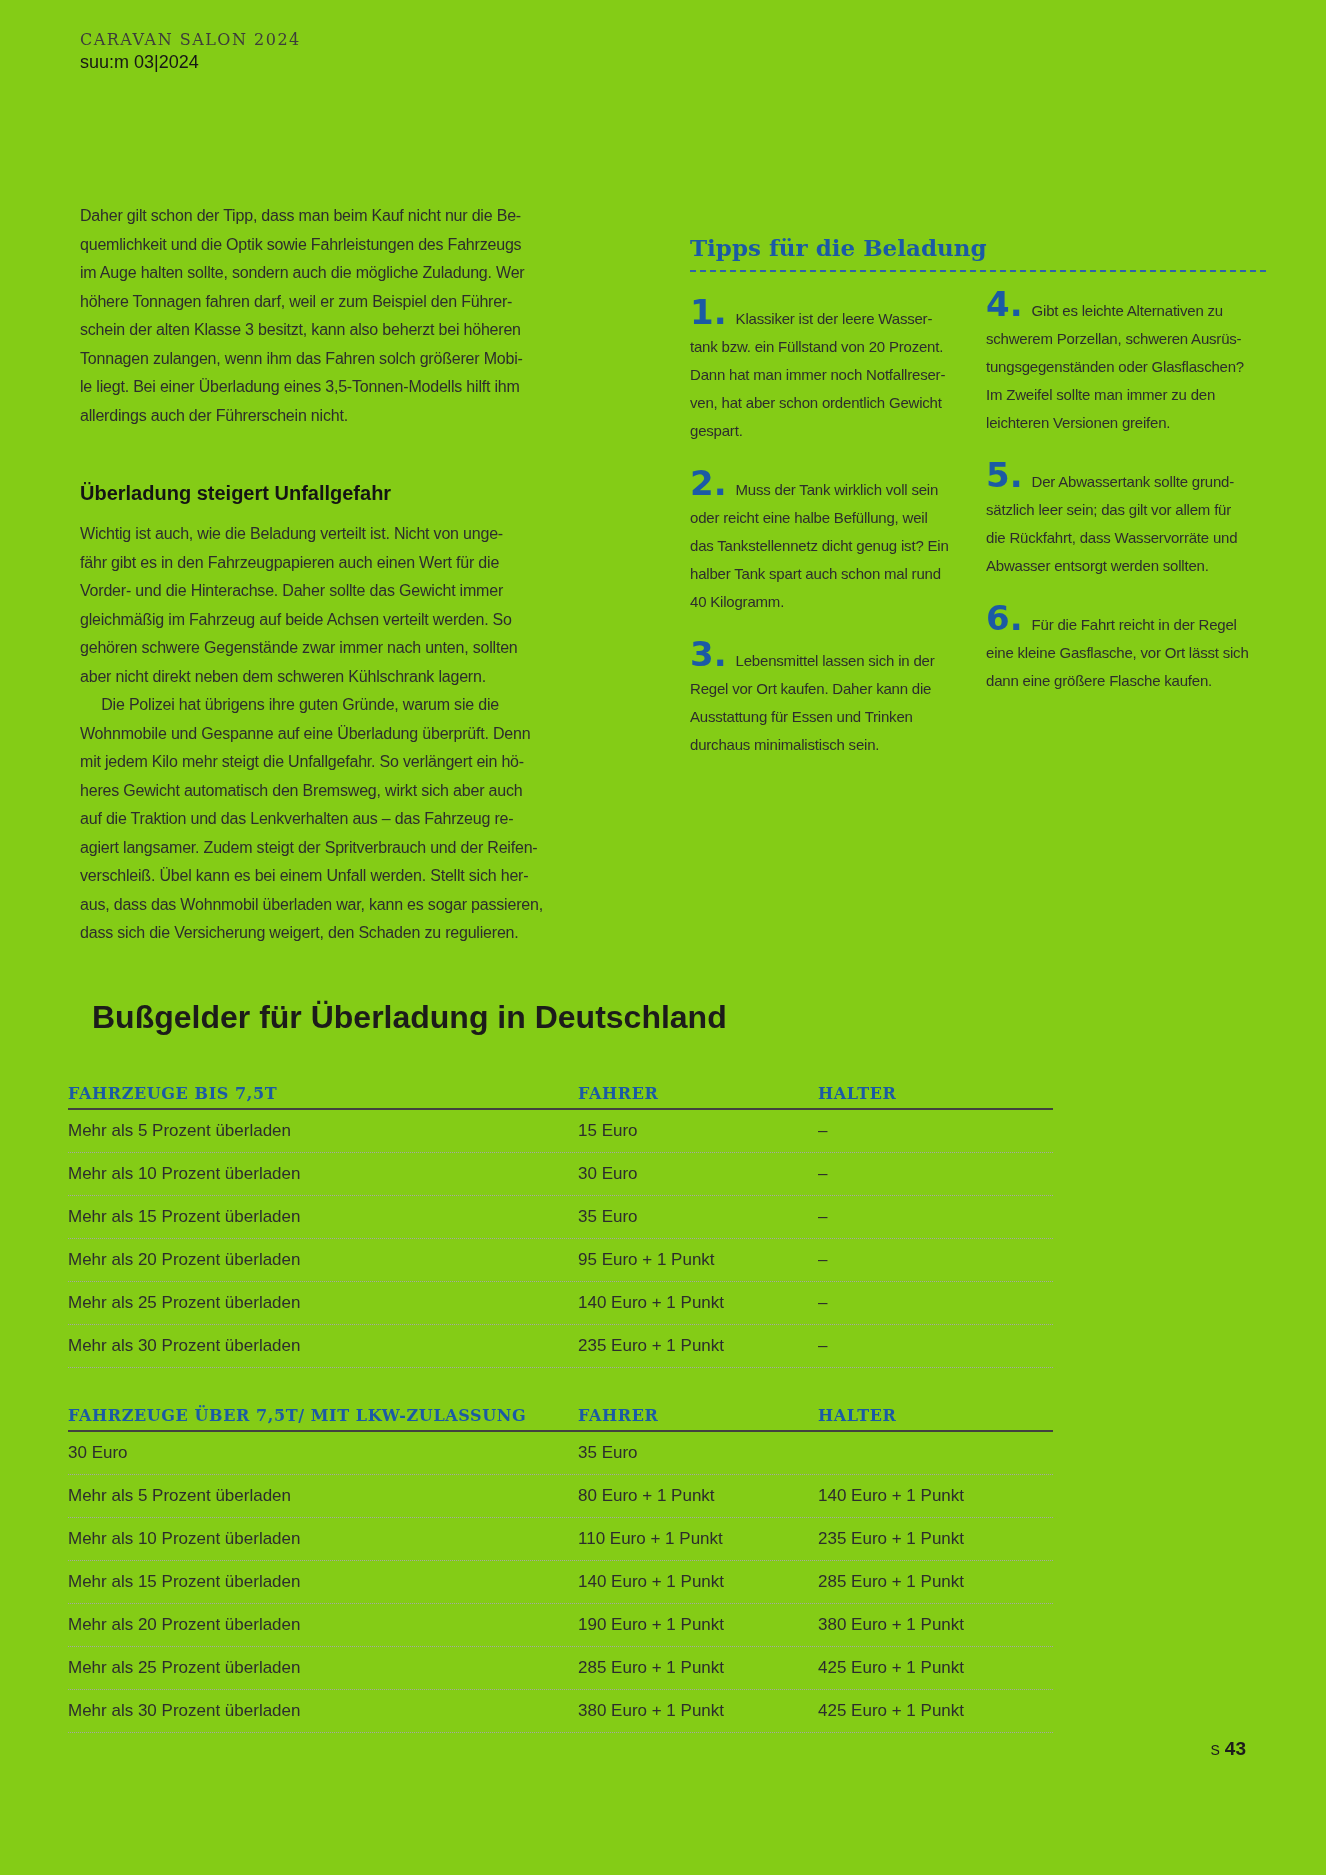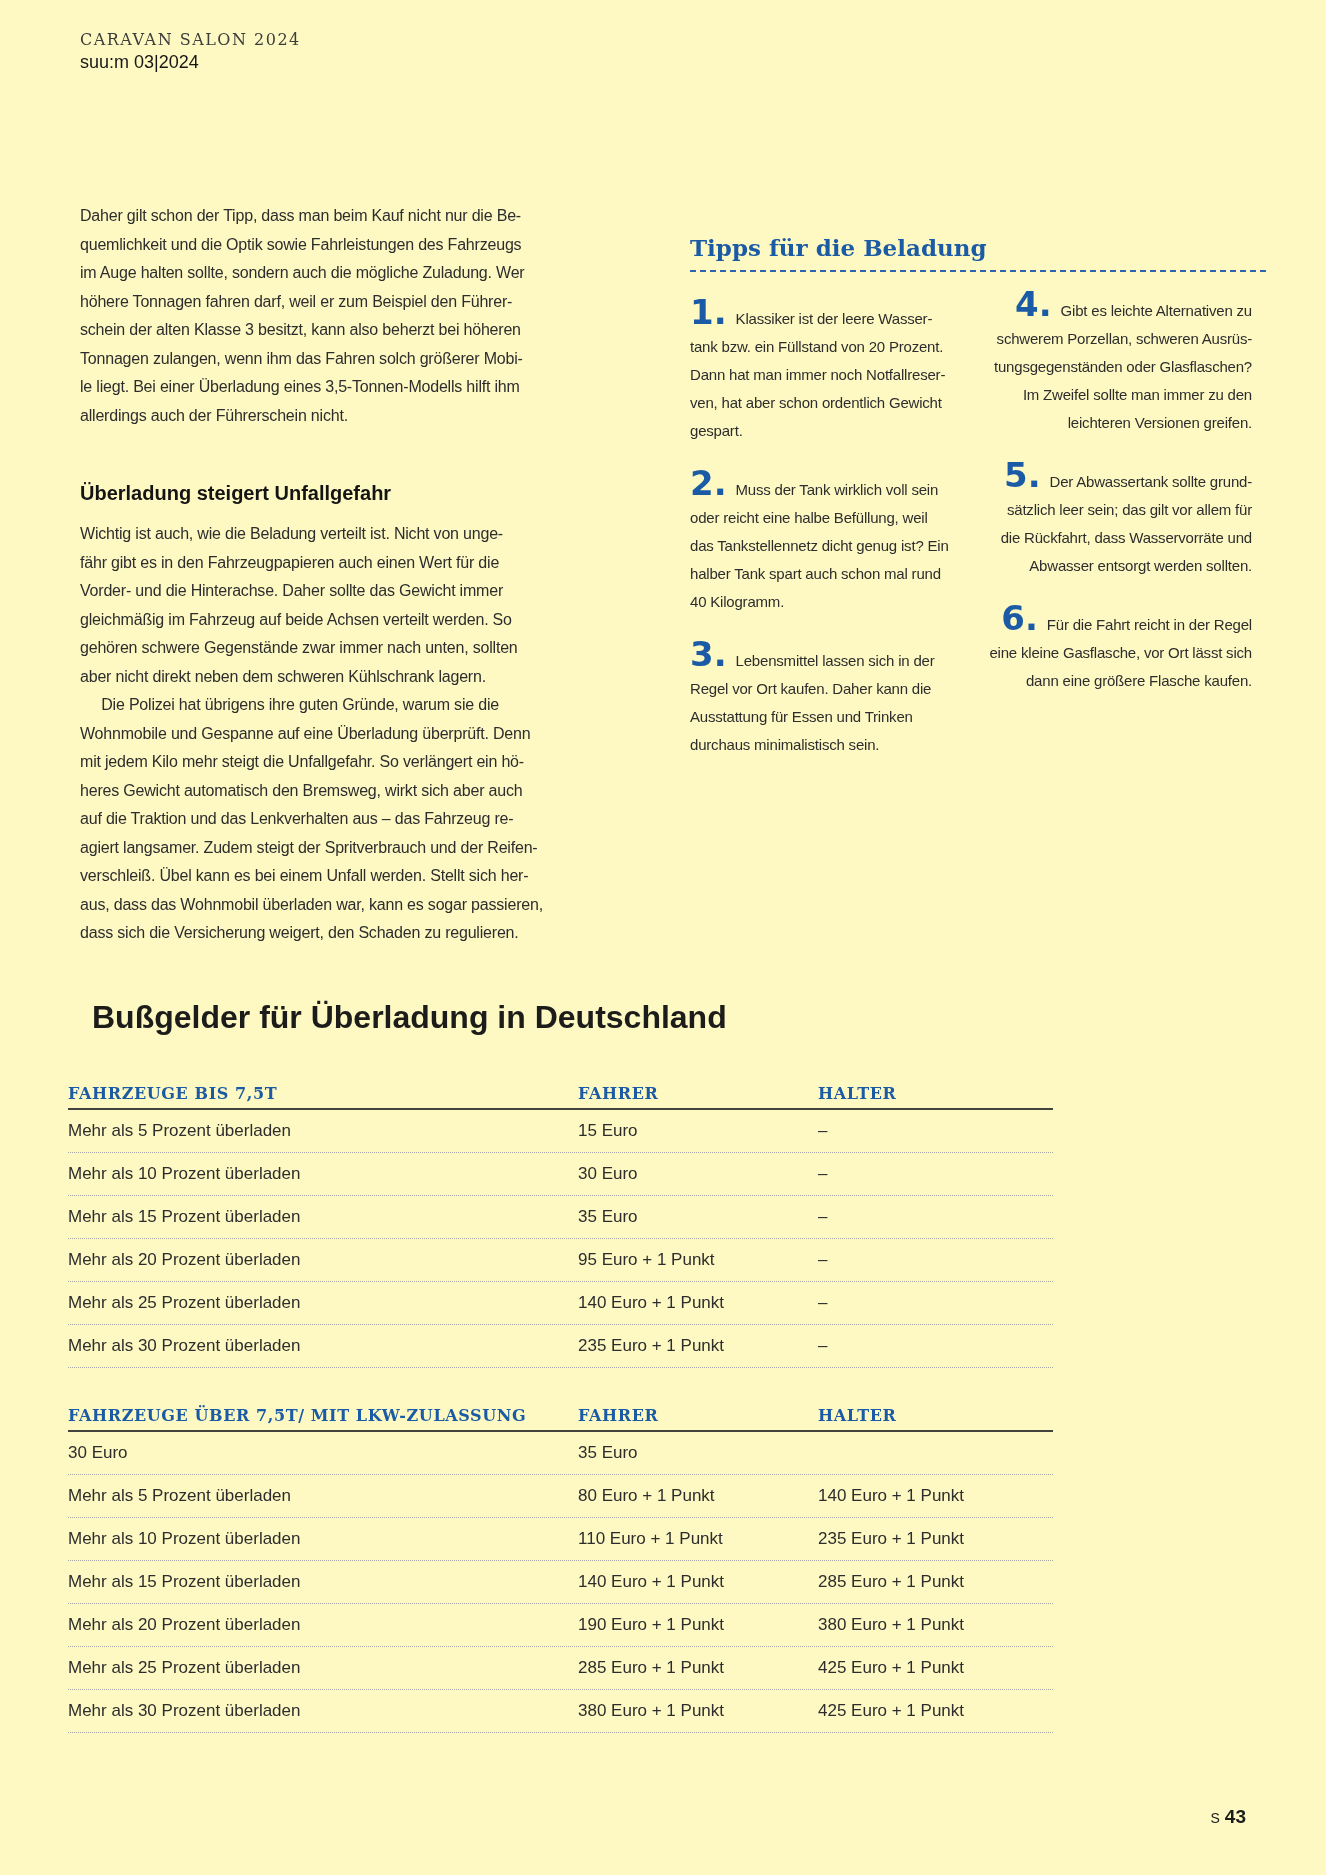--- a/index.html
+++ b/index.html
@@ -1,19 +1,19 @@
 <!DOCTYPE html>
 <html lang="de"><head>
 <meta charset="utf-8">
 <style>
   html, body { margin: 0; padding: 0; background: #e8e8e8; }
   .page {
     position: relative;
     width: 1326px; height: 1875px;
-    background: #fef9c3;
+    background: #84cc16;
     overflow: hidden;
     font-family: "Liberation Sans", sans-serif;
     color: #2d2d2d;
   }
   
   .kicker {
     position: absolute; left: 80px; top: 30px;
     font-family: "DejaVu Serif", serif;
     font-size: 16px; letter-spacing: 1.5px; color: #3d3d3b;
     white-space: pre;
@@ -42,21 +42,21 @@
   }
   .tips-title {
     font-family: "DejaVu Serif", serif;
     font-size: 23px; font-weight: bold; color: #1b5aa5;
     margin: 0; padding-bottom: 9px;
     border-bottom: 2px dashed #2e64ad;
     white-space: pre;
   }
   .tips-col { position: absolute; }
   .tips-col-1 { left: 0; top: 64px; width: 262px; }
-  .tips-col-2 { left: 296px; top: 56px; width: 266px; text-align: right; }
+  .tips-col-2 { left: 296px; top: 56px; width: 266px; }
   .tips-intro, .tip-text {
     font-size: 15px; line-height: 28px; letter-spacing: -0.2px;
     white-space: pre; color: #2d2d2d;
   }
   .tips-intro { margin: 0 0 26px 0; }
   .tip { margin: 0 0 24px 0; }
   .tip-num {
     font-family: "DejaVu Sans", sans-serif;
     font-size: 34px; font-weight: bold; color: #1b5aa5;
     line-height: 28px; margin-right: 9px;
@@ -86,21 +86,21 @@
     color: #1b5aa5; white-space: pre;
   }
   .t-row {
     height: 42px;
     border-bottom: 1px dotted #a6a6a4;
     font-size: 17px; color: #2d2d2d;
   }
   .t-cell { white-space: pre; }
   
   .folio {
-    position: absolute; top: 1806px; right: 80px;
+    position: absolute; top: 1738px; right: 80px;
     color: #1c1c1c;
   }
   .folio .s { font-size: 14px; margin-right: 5px; }
   .folio .n { font-size: 19px; font-weight: bold; }
 </style>
 </head>
 <body>
 
 <div class="page">
 

